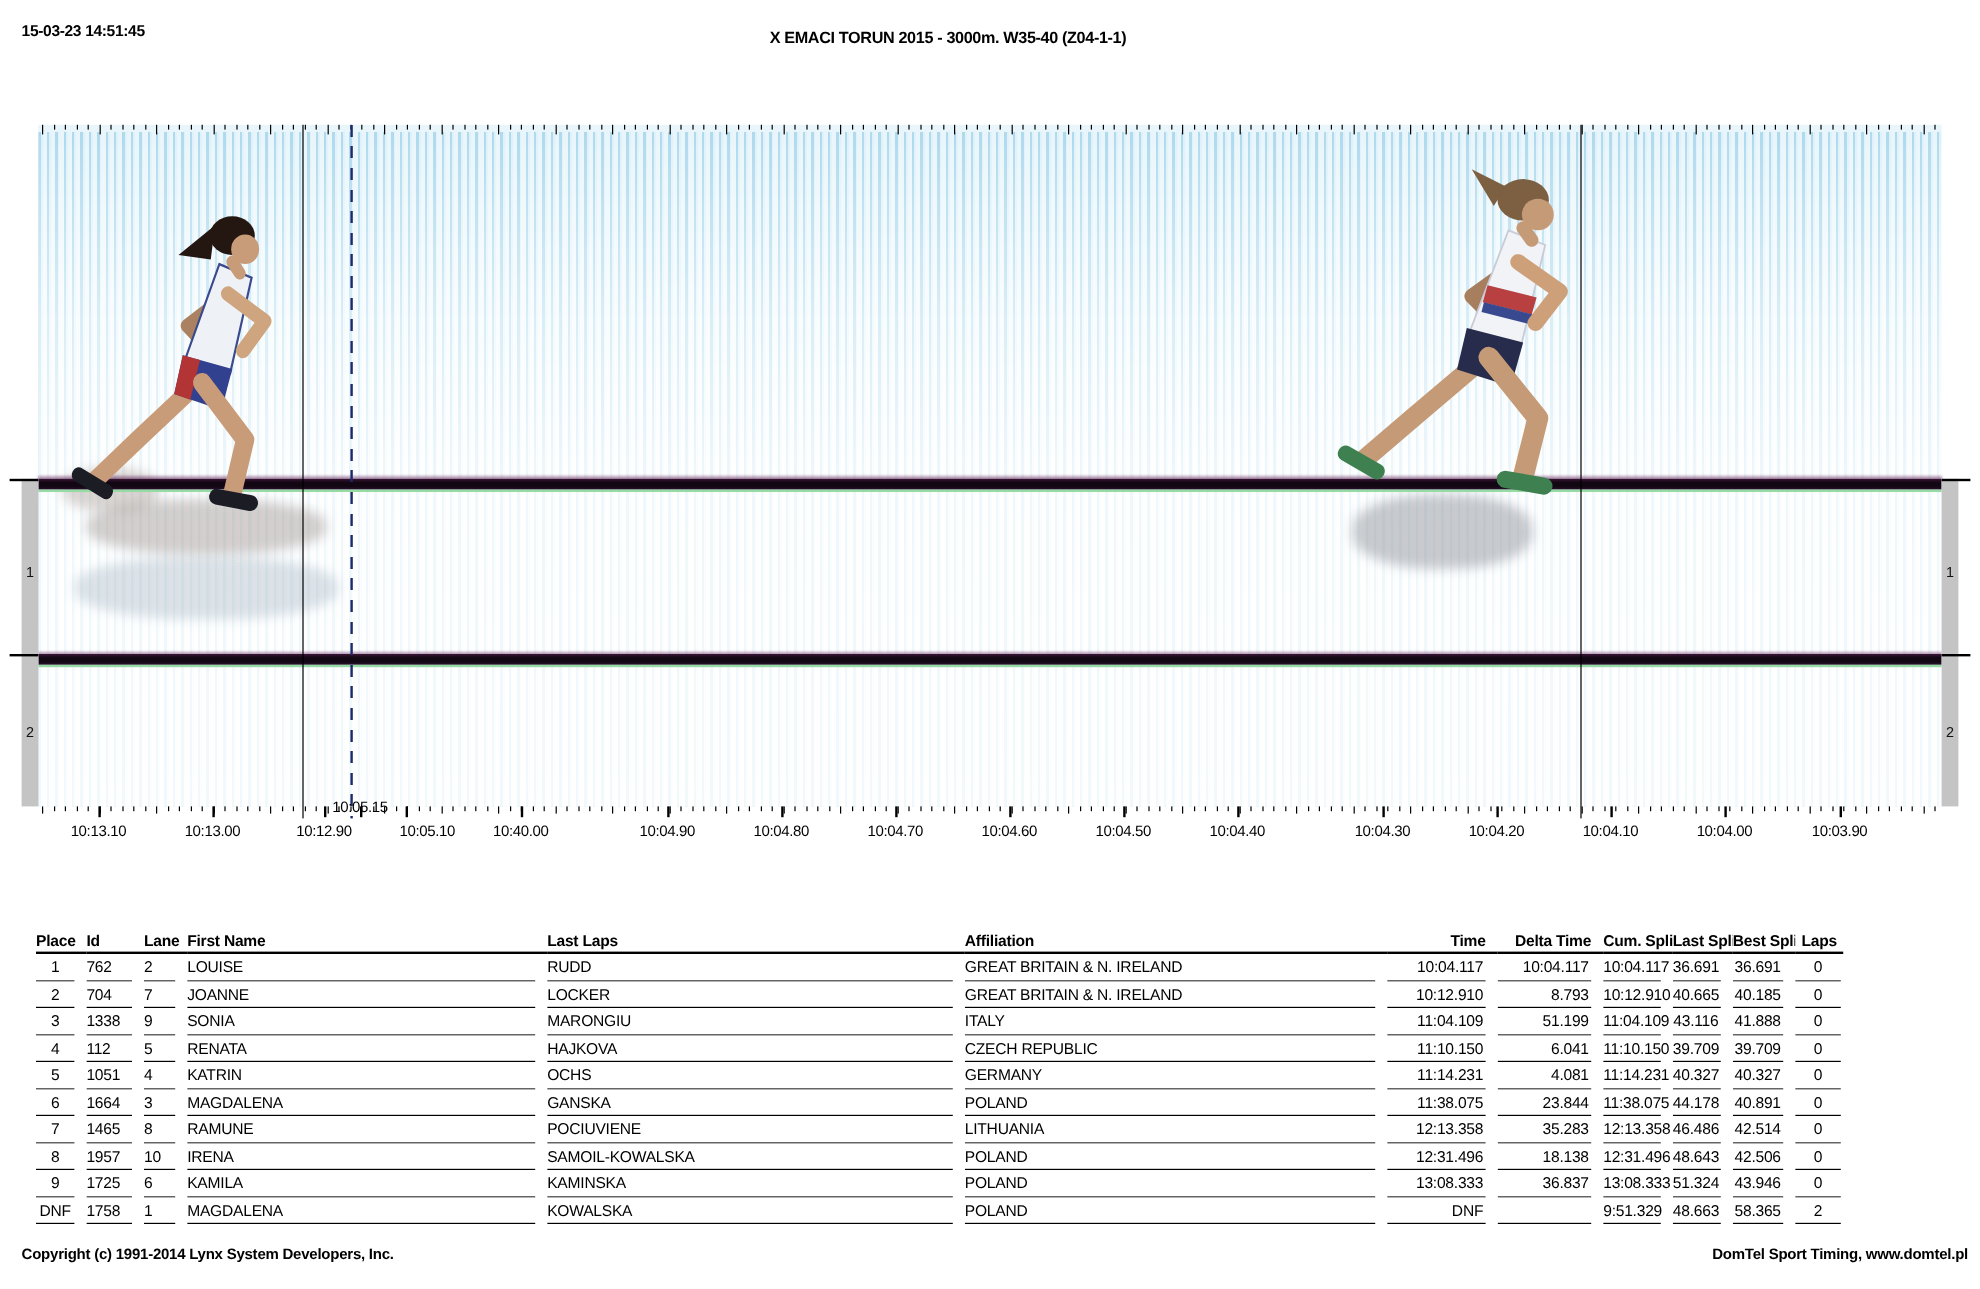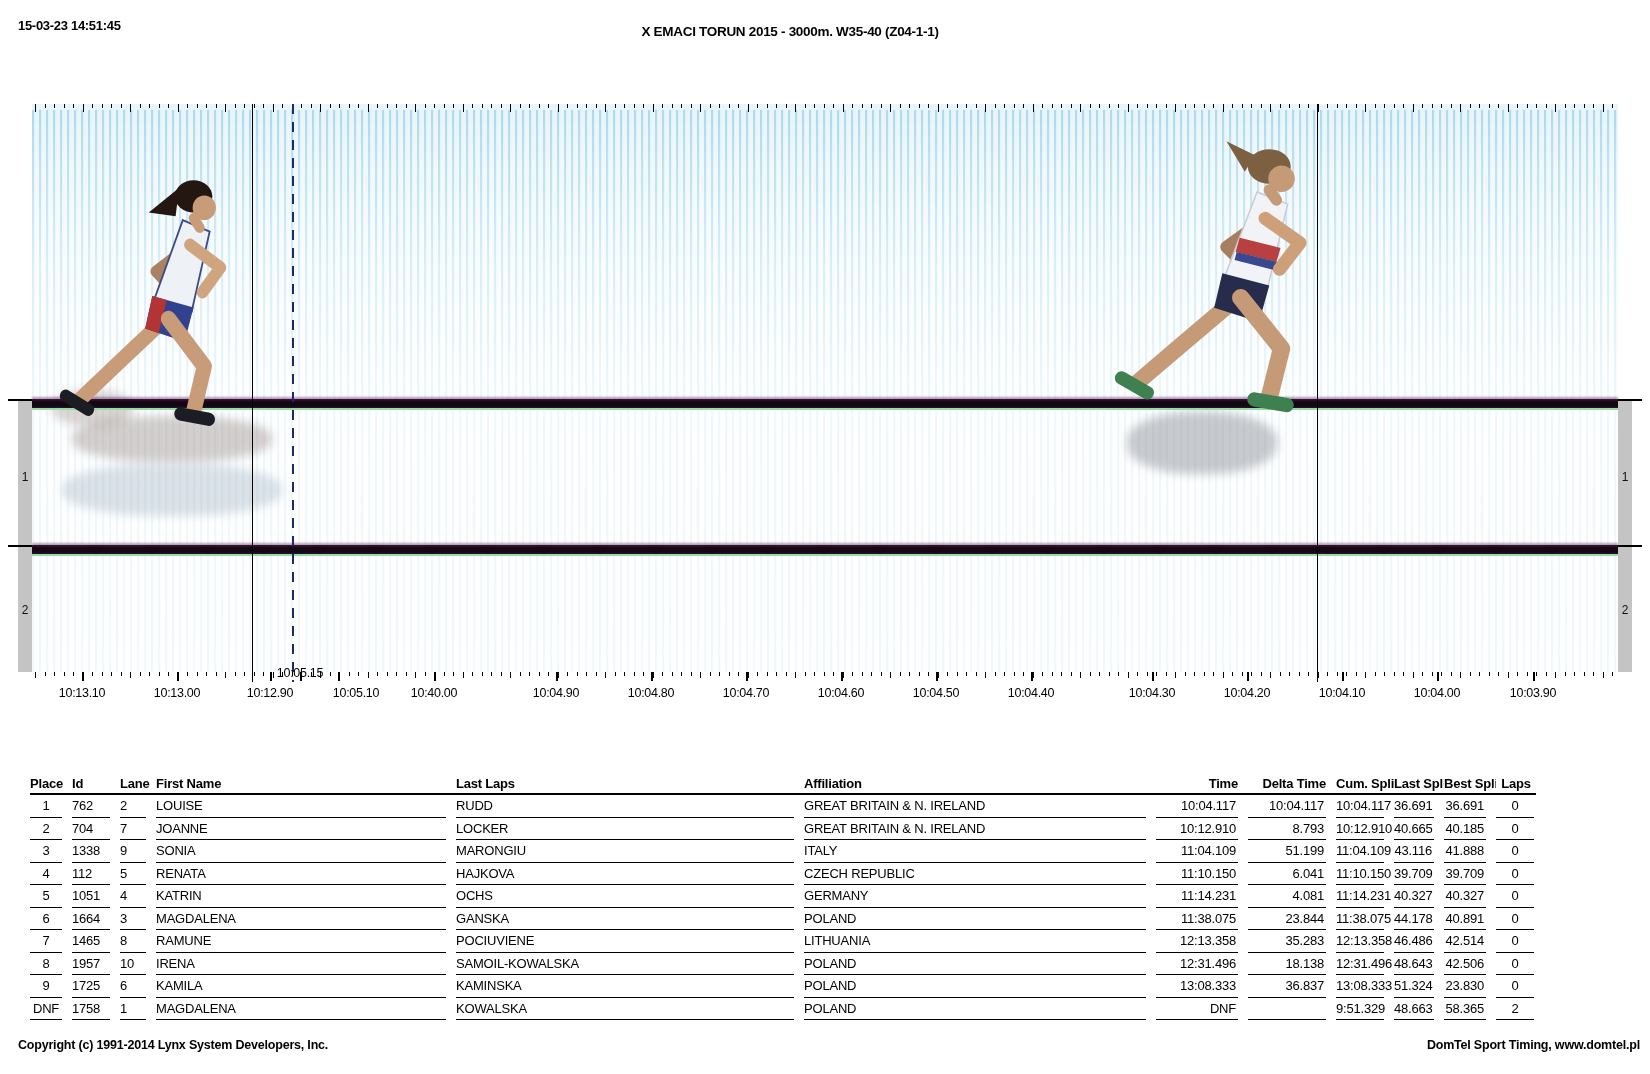--- a/index.html
+++ b/index.html
@@ -889,21 +889,21 @@
             <td>
               <div class="cl al-r">36.837</div>
             </td>
             <td>
               <div class="cl al-r">13:08.333</div>
             </td>
             <td>
               <div class="cl al-r">51.324</div>
             </td>
             <td>
-              <div class="cl al-r">23.830</div>
+              <div class="cl al-r">43.946</div>
             </td>
             <td>
               <div class="cl al-c">0</div>
             </td>
           </tr>
           <tr>
             <td>
               <div class="cl al-c">DNF</div>
             </td>
             <td>

